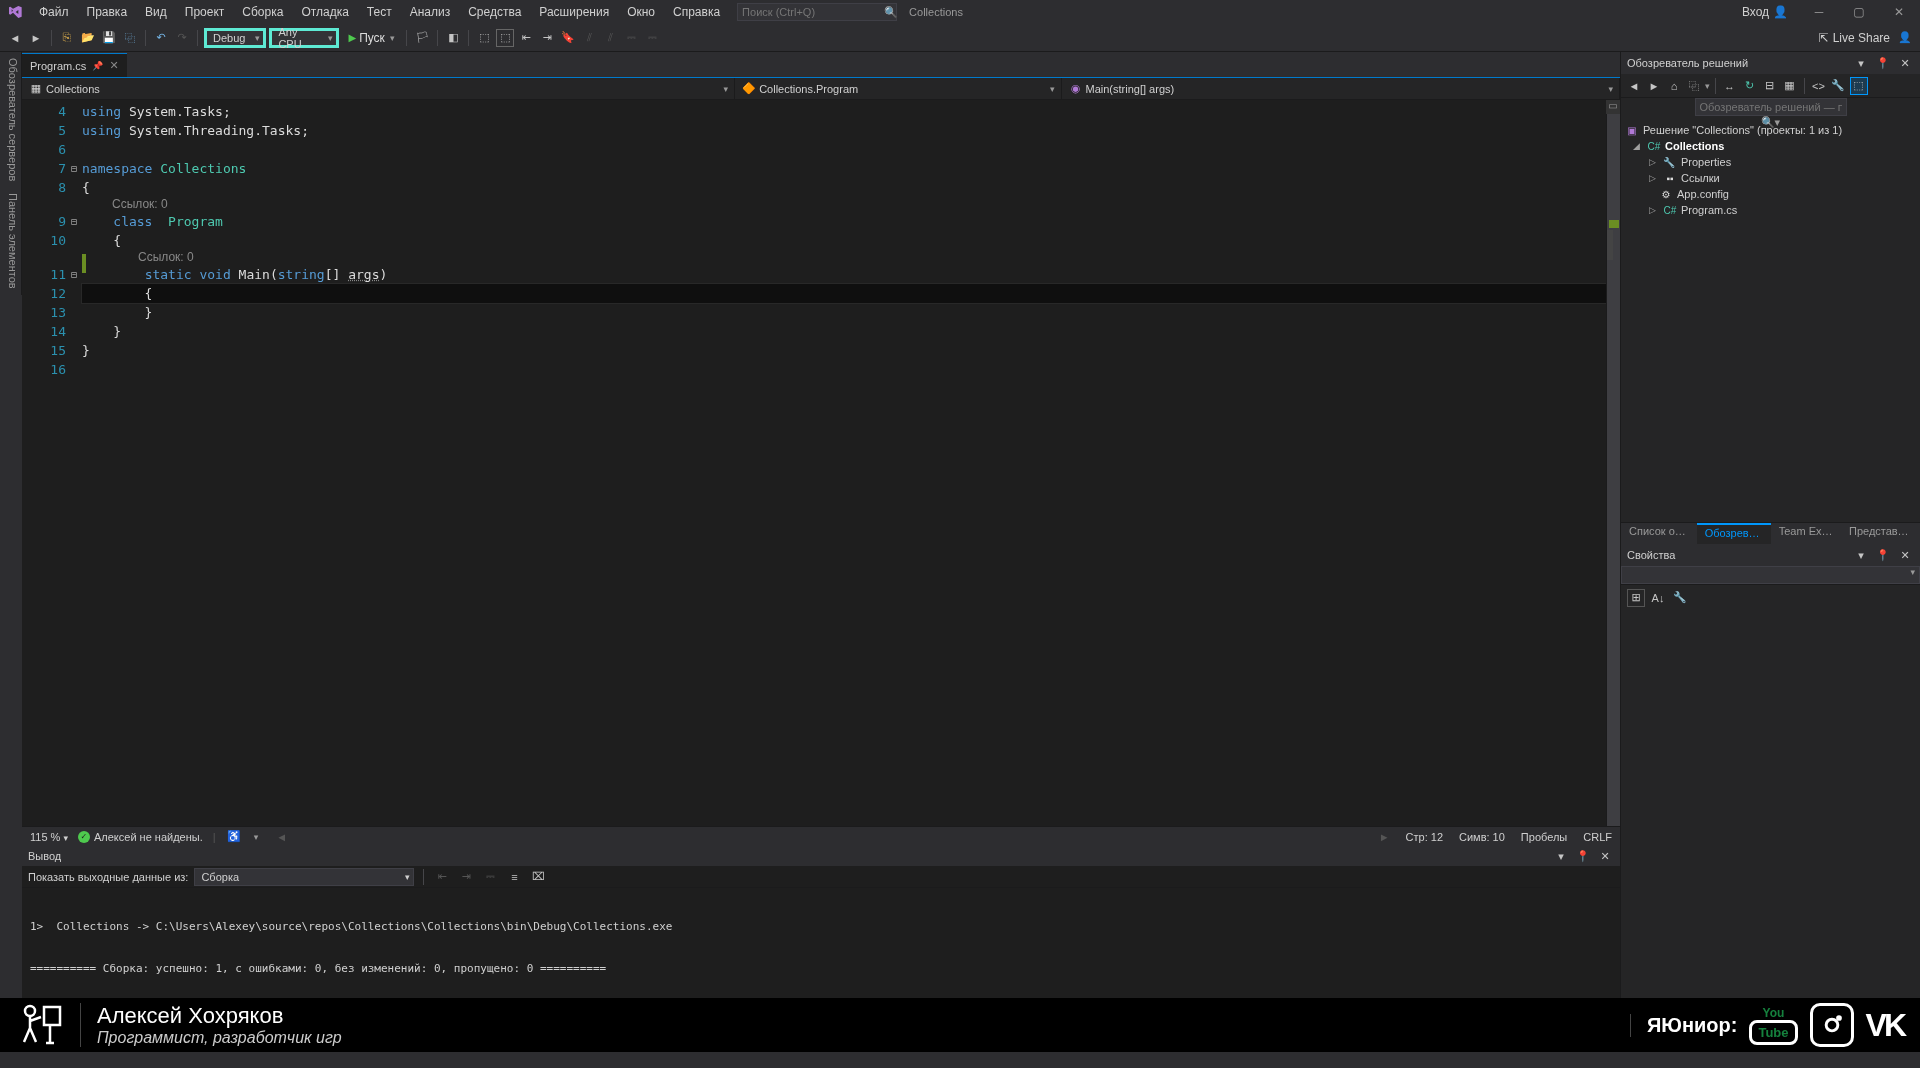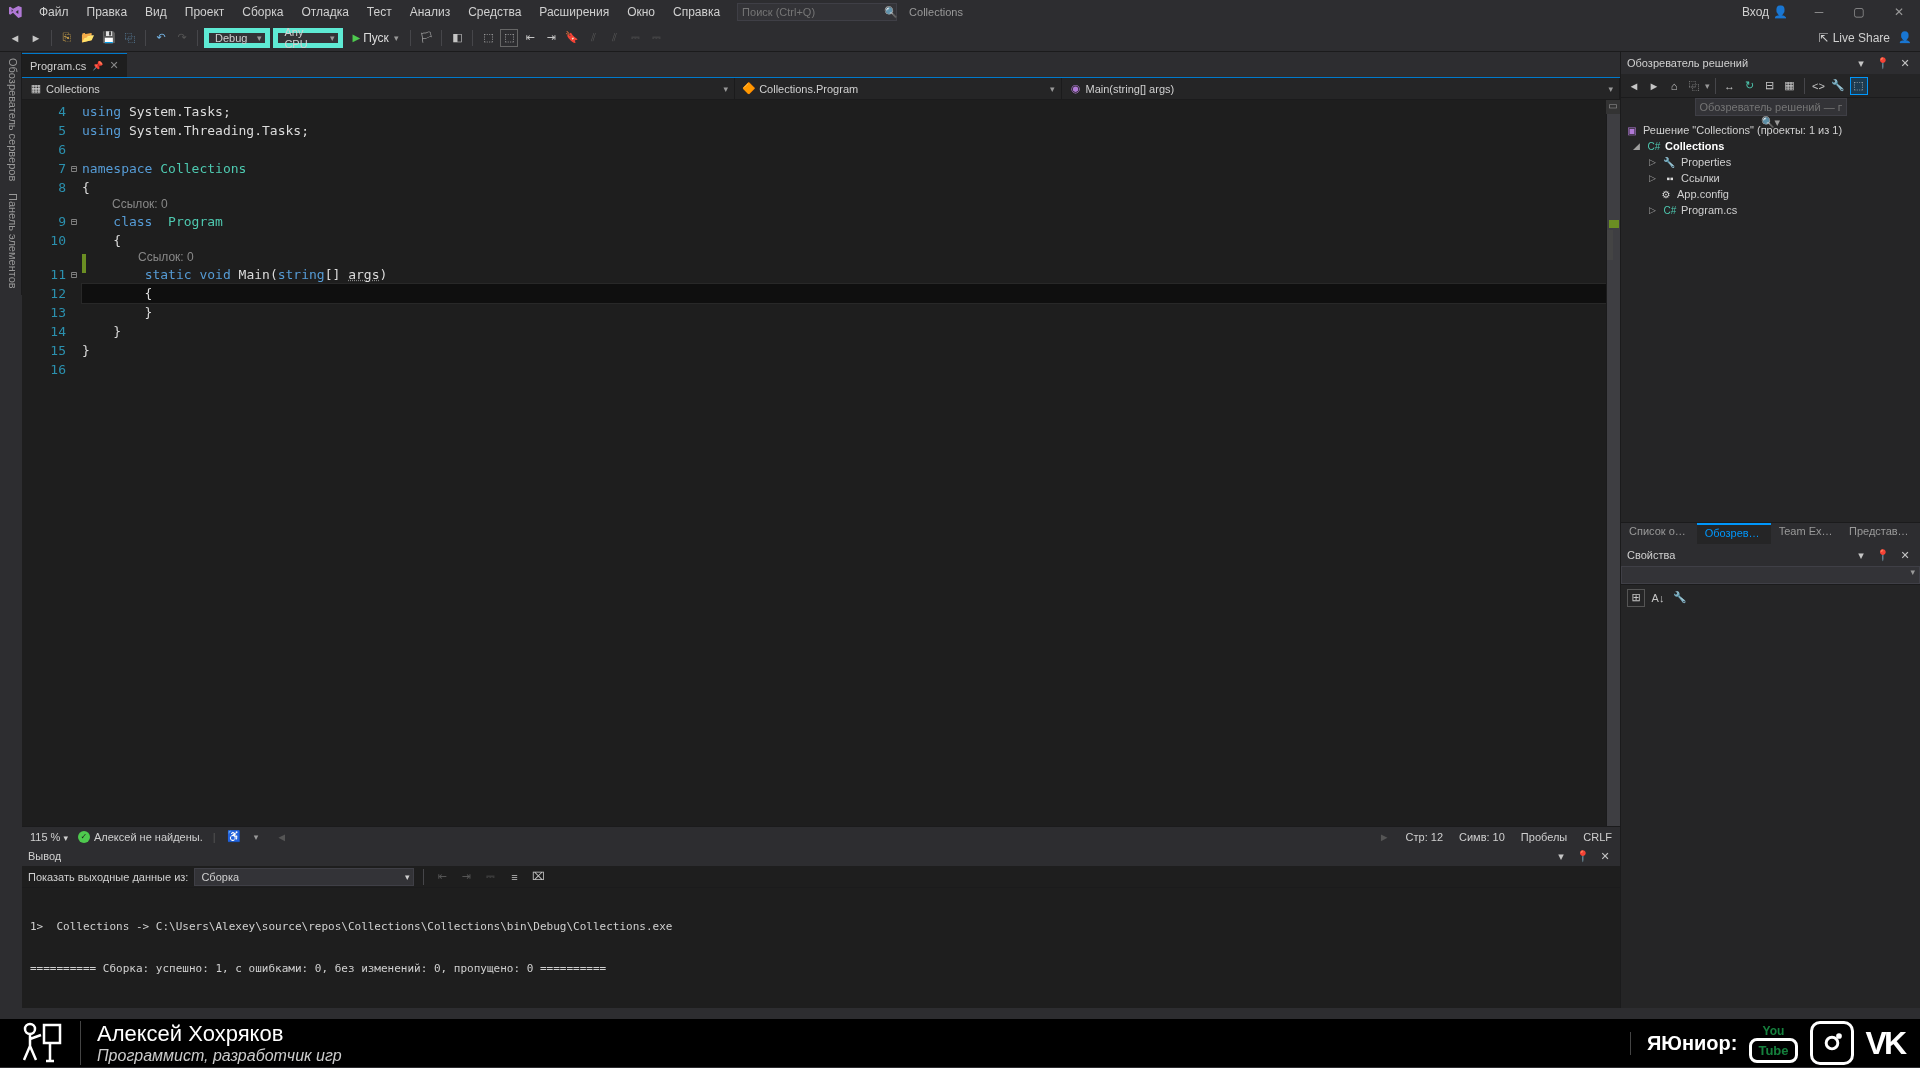--- a/index.html
+++ b/index.html
@@ -12,21 +12,21 @@
 .search-box input { background: transparent; border: none; color: #999; font-size: 11px; flex: 1; outline: none; }
 .search-icon { color: #999; font-size: 11px; }
 .solution-name { margin-left: 12px; color: #999; font-size: 11px; }
 .title-right { margin-left: auto; display: flex; align-items: center; gap: 10px; }
 .signin { color: #d0d0d0; padding: 2px 6px; display:flex; align-items:center; gap:4px; }
 .win-btn { width: 30px; height: 20px; display: flex; align-items: center; justify-content: center; color: #999; cursor: pointer; }
 
 .toolbar { height: 28px; background: #2d2d30; display: flex; align-items: center; padding: 0 6px; gap: 3px; border-bottom: 1px solid #1b1b1c; }
 .tb-btn { width: 18px; height: 18px; display: flex; align-items: center; justify-content: center; color: #c5c5c5; cursor: pointer; font-size: 11px; }
 .tb-sep { width: 1px; height: 16px; background: #46464a; margin: 0 3px; }
-.tb-dropdown { height: 20px; background: #333337; border: 5px solid #5eead4; padding: 0 18px 0 6px; font-size: 11px; color: #d0d0d0; display: flex; align-items: center; position: relative; cursor: pointer; }
+.tb-dropdown { height: 20px; background: #333337; border: 3px solid #5eead4; padding: 0 18px 0 6px; font-size: 11px; color: #d0d0d0; display: flex; align-items: center; position: relative; cursor: pointer; }
 .tb-dropdown::after { content: "▾"; position: absolute; right: 4px; font-size: 9px; color: #999; }
 .run-btn { display: flex; align-items: center; gap: 3px; padding: 0 6px; height: 20px; cursor: pointer; }
 .play { color: #4ec94e; font-size: 10px; }
 .toolbar-right { margin-left: auto; display: flex; align-items: center; gap: 6px; }
 
 .main { display: flex; height: calc(100% - 24px - 28px - 60px); }
 .vtab { width: 22px; background: #2d2d30; border-right: 1px solid #1b1b1c; writing-mode: vertical-rl; text-orientation: mixed; padding: 6px 2px; font-size: 11px; color: #999; cursor: pointer; }
 .vtab-group { display:flex; flex-direction:column; }
 
 .editor-area { flex: 1; display: flex; flex-direction: column; background: #1e1e1e; }
@@ -76,21 +76,21 @@
 .bottom-tab.active { background: #252526; color: #0097fb; border-top: 2px solid #0097fb; }
 .props-body { flex: 1; background: #252526; }
 .props-toolbar { height: 26px; display: flex; align-items: center; gap: 4px; padding: 0 6px; border-top: 1px solid #1b1b1c; }
 .output { background: #1e1e1e; }
 .output-header { height: 20px; background: #2d2d30; display: flex; align-items: center; padding: 0 6px; font-size: 11px; color: #d0d0d0; }
 .output-toolbar { height: 22px; display: flex; align-items: center; padding: 0 6px; gap: 6px; font-size: 11px; color: #d0d0d0; border-bottom: 1px solid #1b1b1c; }
 .output-dd { width: 220px; height: 18px; background: #333337; border: 1px solid #3f3f46; padding: 0 6px; display: flex; align-items: center; position: relative; cursor: pointer; }
 .output-dd::after { content: "▾"; position: absolute; right: 4px; font-size: 9px; }
 .output-text { font-family: Consolas, monospace; font-size: 11px; padding: 4px 8px; color: #d0d0d0; line-height: 14px; white-space: pre; }
 
-.footer { position: absolute; bottom: 1px; left: 0; right: 0; height: 48px; background: #000; display: flex; align-items: center; padding: 0 16px; gap: 16px; }
+.footer { position: absolute; bottom: 16px; left: 0; right: 0; height: 54px; background: #000; display: flex; align-items: center; padding: 0 16px; gap: 16px; }
 .footer-icon { width: 48px; height: 48px; }
 .footer-text { display: flex; flex-direction: column; border-left: 1px solid #444; padding-left: 16px; }
 .footer-name { font-size: 22px; color: #fff; font-weight: 300; }
 .footer-sub { font-size: 16px; color: #ccc; font-style: italic; font-weight: 300; }
 .footer-right { margin-left: auto; display: flex; align-items: center; gap: 12px; }
 .footer-brand { color: #fff; font-size: 20px; font-weight: bold; border-left: 1px solid #444; padding-left: 16px; }
 .social { width: 44px; height: 44px; border: 3px solid #fff; border-radius: 10px; display: flex; align-items: center; justify-content: center; color: #fff; }
 </style>
 </head>
 <body>

